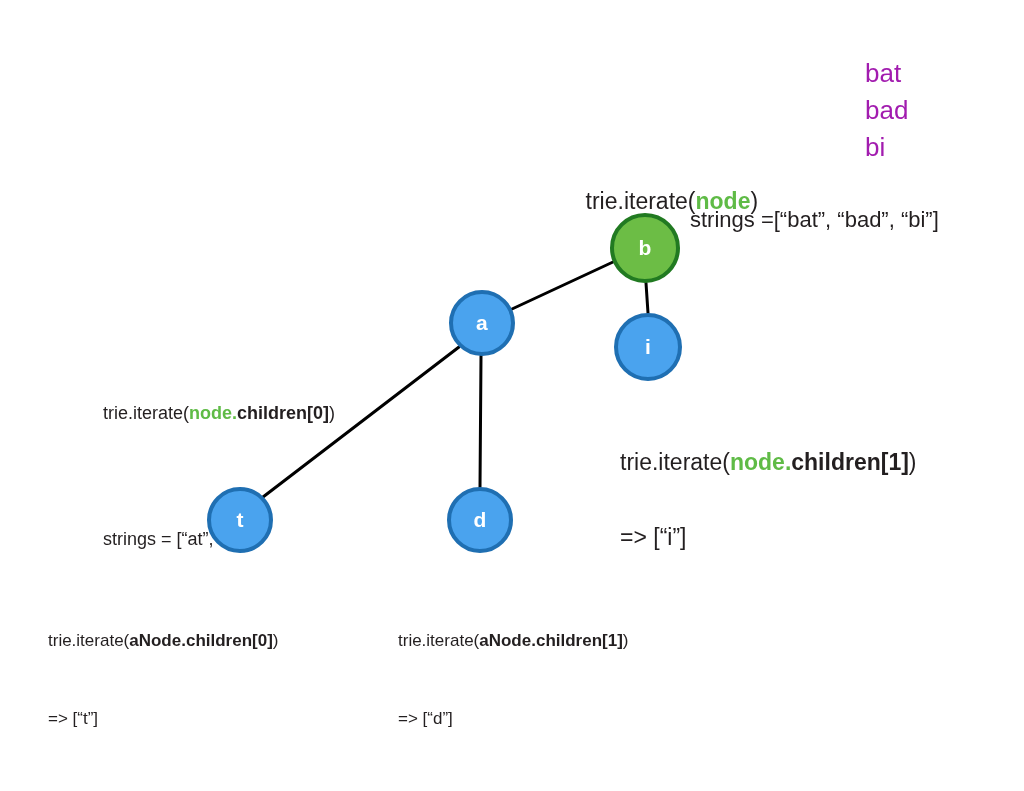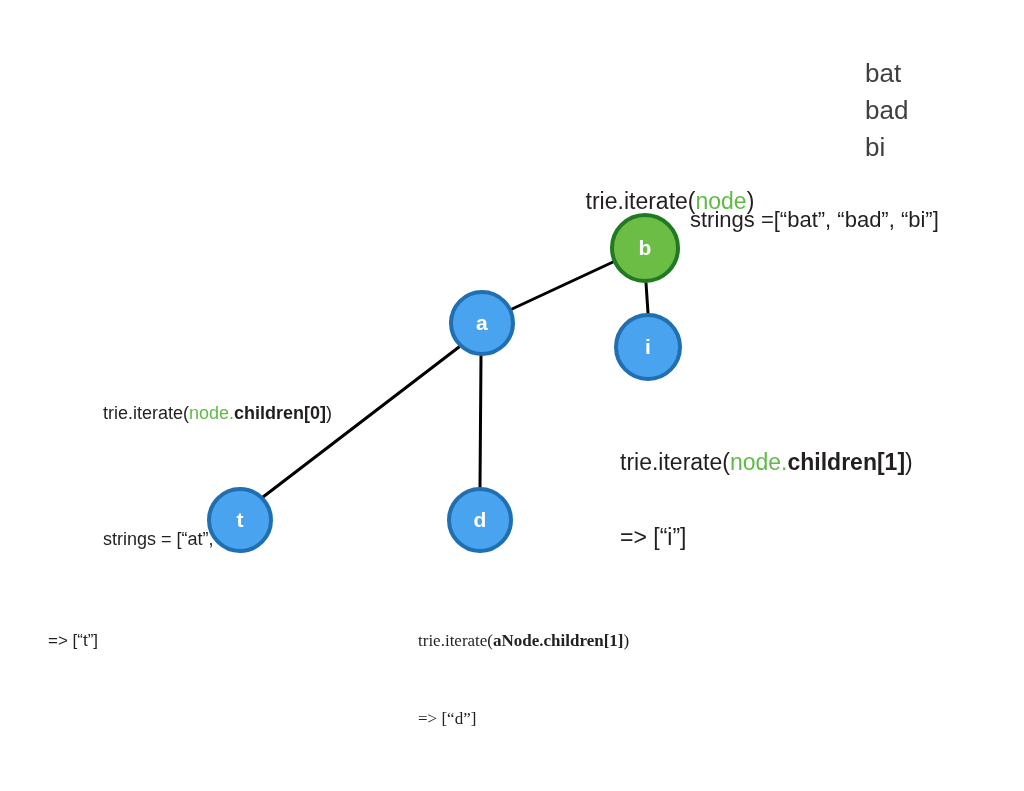--- a/index.html
+++ b/index.html
@@ -48,30 +48,30 @@
   .node-label {
     font-size: 21px;
     line-height: 1;
     letter-spacing: 0.2px;
     transform: translateY(-1px);
   }
   .word-list {
     position: absolute;
     font-size: 26px;
     line-height: 37px;
-    color: #404040;
+    color: #a21caf;
   }
   .word-list div { white-space: pre; }
   .ann {
     position: absolute;
     color: #231f20;
     white-space: pre;
   }
   .ann .ln { display: block; }
-  .green { color: #5fbb46; font-weight: normal; }
+  .green { color: #5fbb46; font-weight: bold; }
   .bold { font-weight: bold; }
   .ann-root-call { font-size: 23px; line-height: 31px; }
   .ann-root-strings { font-size: 22px; line-height: 30px; }
   .ann-left { font-size: 18px; line-height: 42px; }
   .ann-right { font-size: 23px; line-height: 25px; }
   .ann-bottom { font-size: 17px; line-height: 26px; }
 </style>
 </head>
 <body>
 
@@ -93,24 +93,25 @@
     <span class="ln"><span>trie.iterate(</span><span class="green">node.</span><span class="bold">children[0]</span><span>)</span></span>
     <span class="ln">strings = [“at”, “ad”]</span>
   </div>
 
   <div class="ann ann-right" style="left:620px; top:400px;">
     <span class="ln"><span>trie.iterate(</span><span class="green">node.</span><span class="bold">children[1]</span><span>)</span></span>
     <span class="ln">=&gt; [“i”]</span>
   </div>
 
   <div class="ann ann-bottom" style="left:48px; top:576px;">
+    <span class="ln"><span>trie.iterate(</span><span class="bold">aNode.children[0]</span><span>)</span></span>
     <span class="ln">=&gt; [“t”]</span>
   </div>
 
-  <div class="ann ann-bottom" style="left:418px; top:576px;font-family:Liberation Serif, serif;">
+  <div class="ann ann-bottom" style="left:398px; top:576px;">
     <span class="ln"><span>trie.iterate(</span><span class="bold">aNode.children[1]</span><span>)</span></span>
     <span class="ln">=&gt; [“d”]</span>
   </div>
 
   <svg id="edges" viewBox="0 0 1024 791">
       <line x1="613" y1="262" x2="512" y2="309" stroke="#000000" stroke-width="3" stroke-linecap="round"></line>
       <line x1="646" y1="283" x2="648" y2="313" stroke="#000000" stroke-width="3" stroke-linecap="round"></line>
       <line x1="459" y1="347" x2="263" y2="497" stroke="#000000" stroke-width="3" stroke-linecap="round"></line>
       <line x1="481" y1="356" x2="480" y2="487" stroke="#000000" stroke-width="3" stroke-linecap="round"></line>
     </svg>

